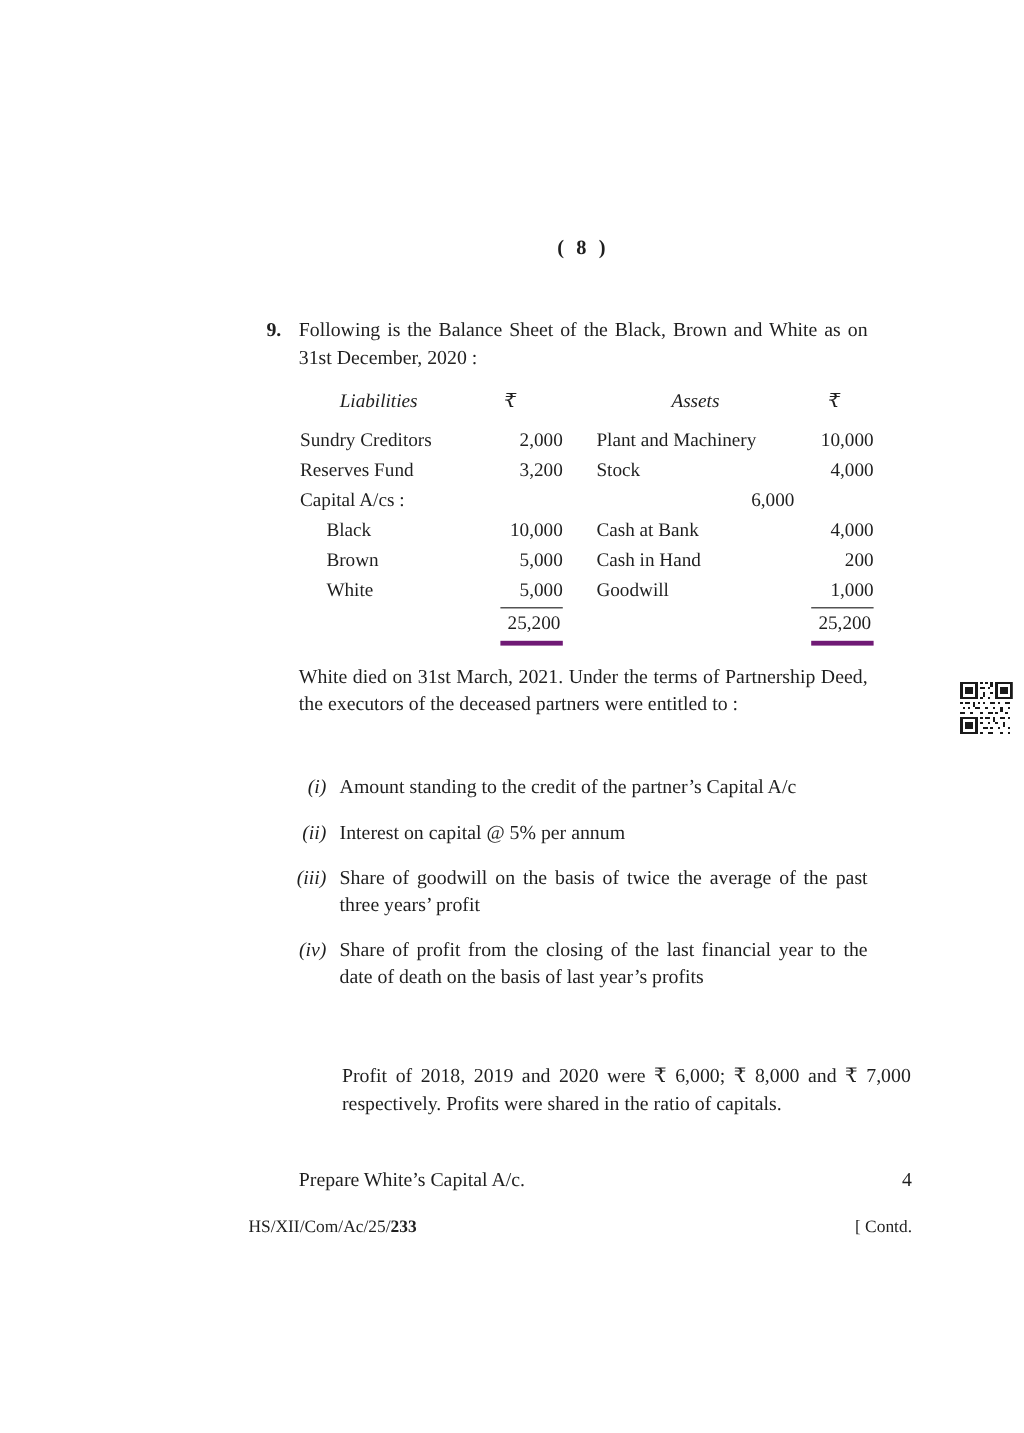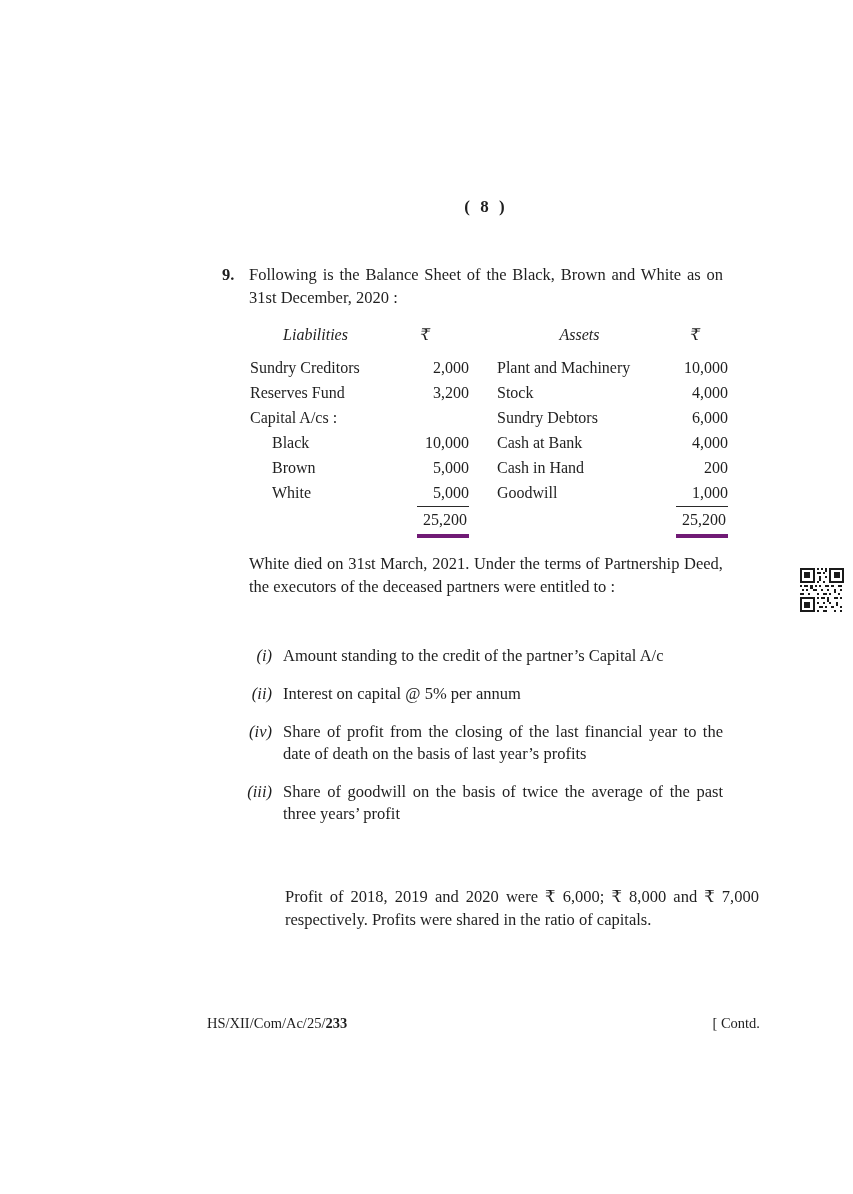--- a/index.html
+++ b/index.html
@@ -87,21 +87,20 @@
       <span class="c1">Reserves Fund</span>
       <span class="c2">3,200</span>
       <span class="c3"></span>
       <span class="c4">Stock</span>
       <span class="c5">4,000</span>
     </div>
     <div class="bs-row">
       <span class="c1">Capital A/cs :</span>
       <span class="c2"></span>
       <span class="c3"></span>
-      <span class="c4">Sundry Debtors</span>
       <span class="c5">6,000</span>
     </div>
     <div class="bs-row indent">
       <span class="c1">Black</span>
       <span class="c2">10,000</span>
       <span class="c3"></span>
       <span class="c4">Cash at Bank</span>
       <span class="c5">4,000</span>
     </div>
     <div class="bs-row indent">
@@ -143,30 +142,34 @@
   <div class="entitlements">
     <div class="ent-item">
       <span class="ent-marker">(i)</span>
       <span class="ent-text">Amount standing to the credit of the partner’s Capital A/c</span>
     </div>
     <div class="ent-item">
       <span class="ent-marker">(ii)</span>
       <span class="ent-text">Interest on capital @ 5% per annum</span>
     </div>
     <div class="ent-item">
+      <span class="ent-marker">(iii)</span>
+      <span class="ent-text">Share of goodwill on the basis of twice the average of the past three years’ profit</span>
+    </div>
+    <div class="ent-item">
       <span class="ent-marker">(iv)</span>
       <span class="ent-text">Share of profit from the closing of the last financial year to the date of death on the basis of last year’s profits</span>
-    </div>
-    <div class="ent-item">
-      <span class="ent-marker">(iii)</span>
-      <span class="ent-text">Share of goodwill on the basis of twice the average of the past three years’ profit</span>
     </div>
   </div>
 
   <div class="para para-profit">Profit of 2018, 2019 and 2020 were ₹ 6,000; ₹ 8,000 and ₹ 7,000 respectively. Profits were shared in the ratio of capitals.</div>
 
+  <div class="prepare-row">
+    <span>Prepare White’s Capital A/c.</span>
+    <span>4</span>
+  </div>
 
   <div class="footer">
     <span><span>HS/XII/Com/Ac/25/</span><span class="footer-bold">233</span></span>
     <span>[ Contd.</span>
   </div>
 
 </div>
 
 </body></html>

